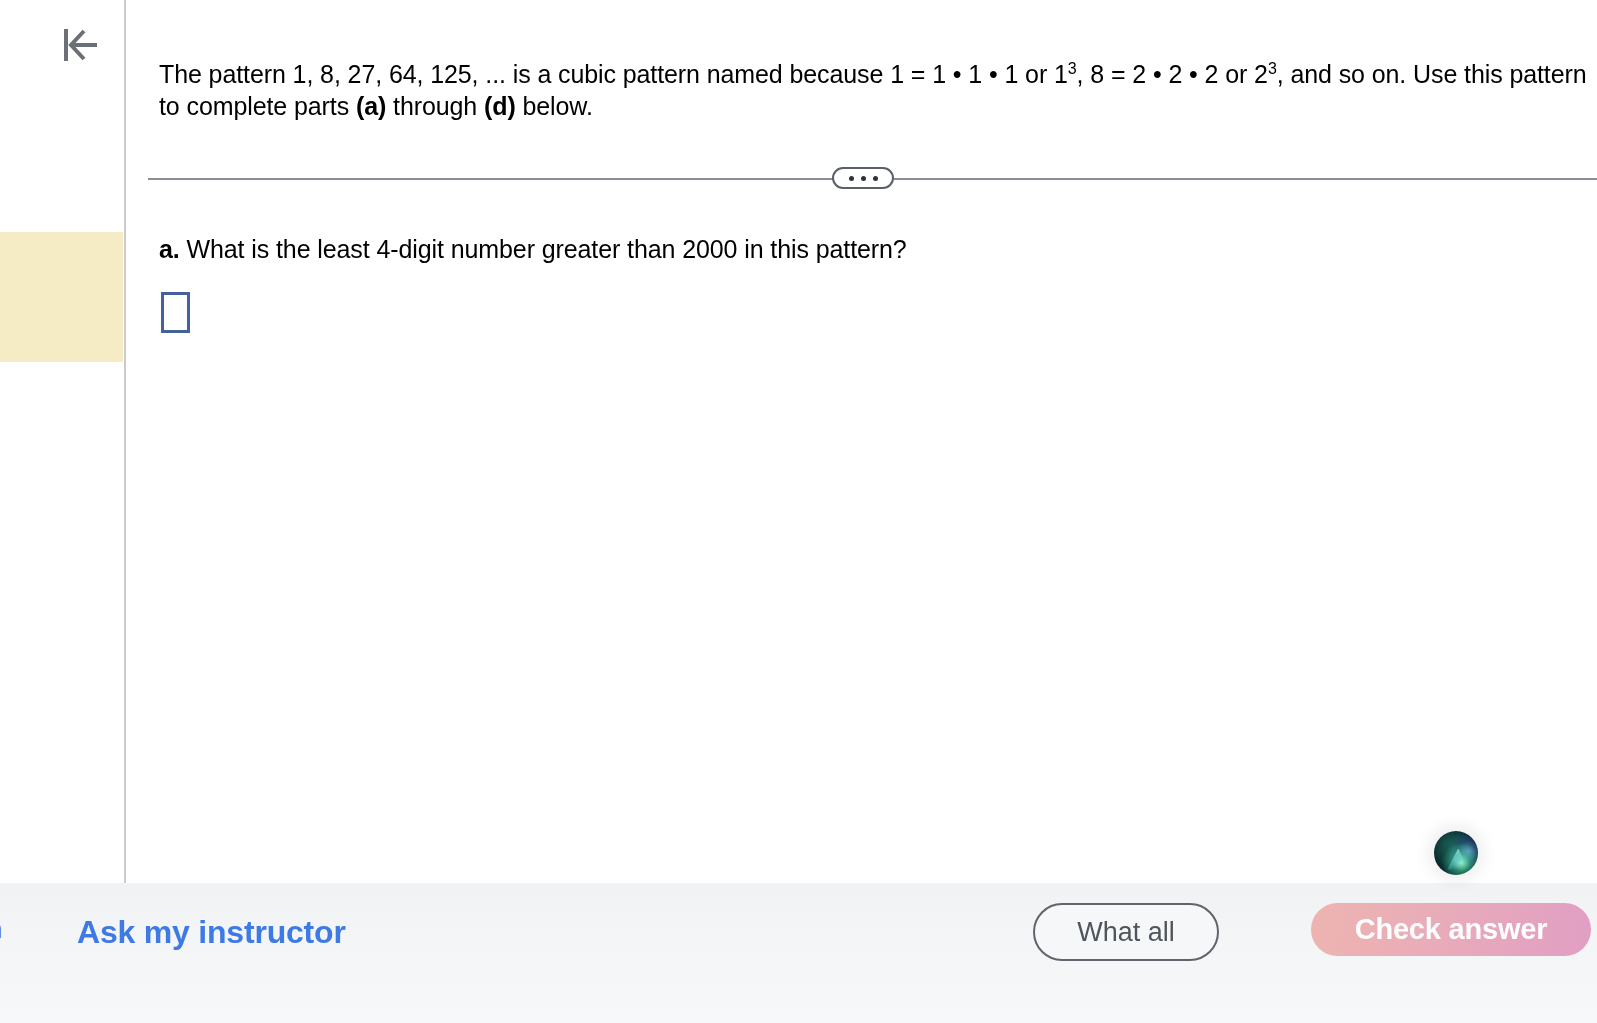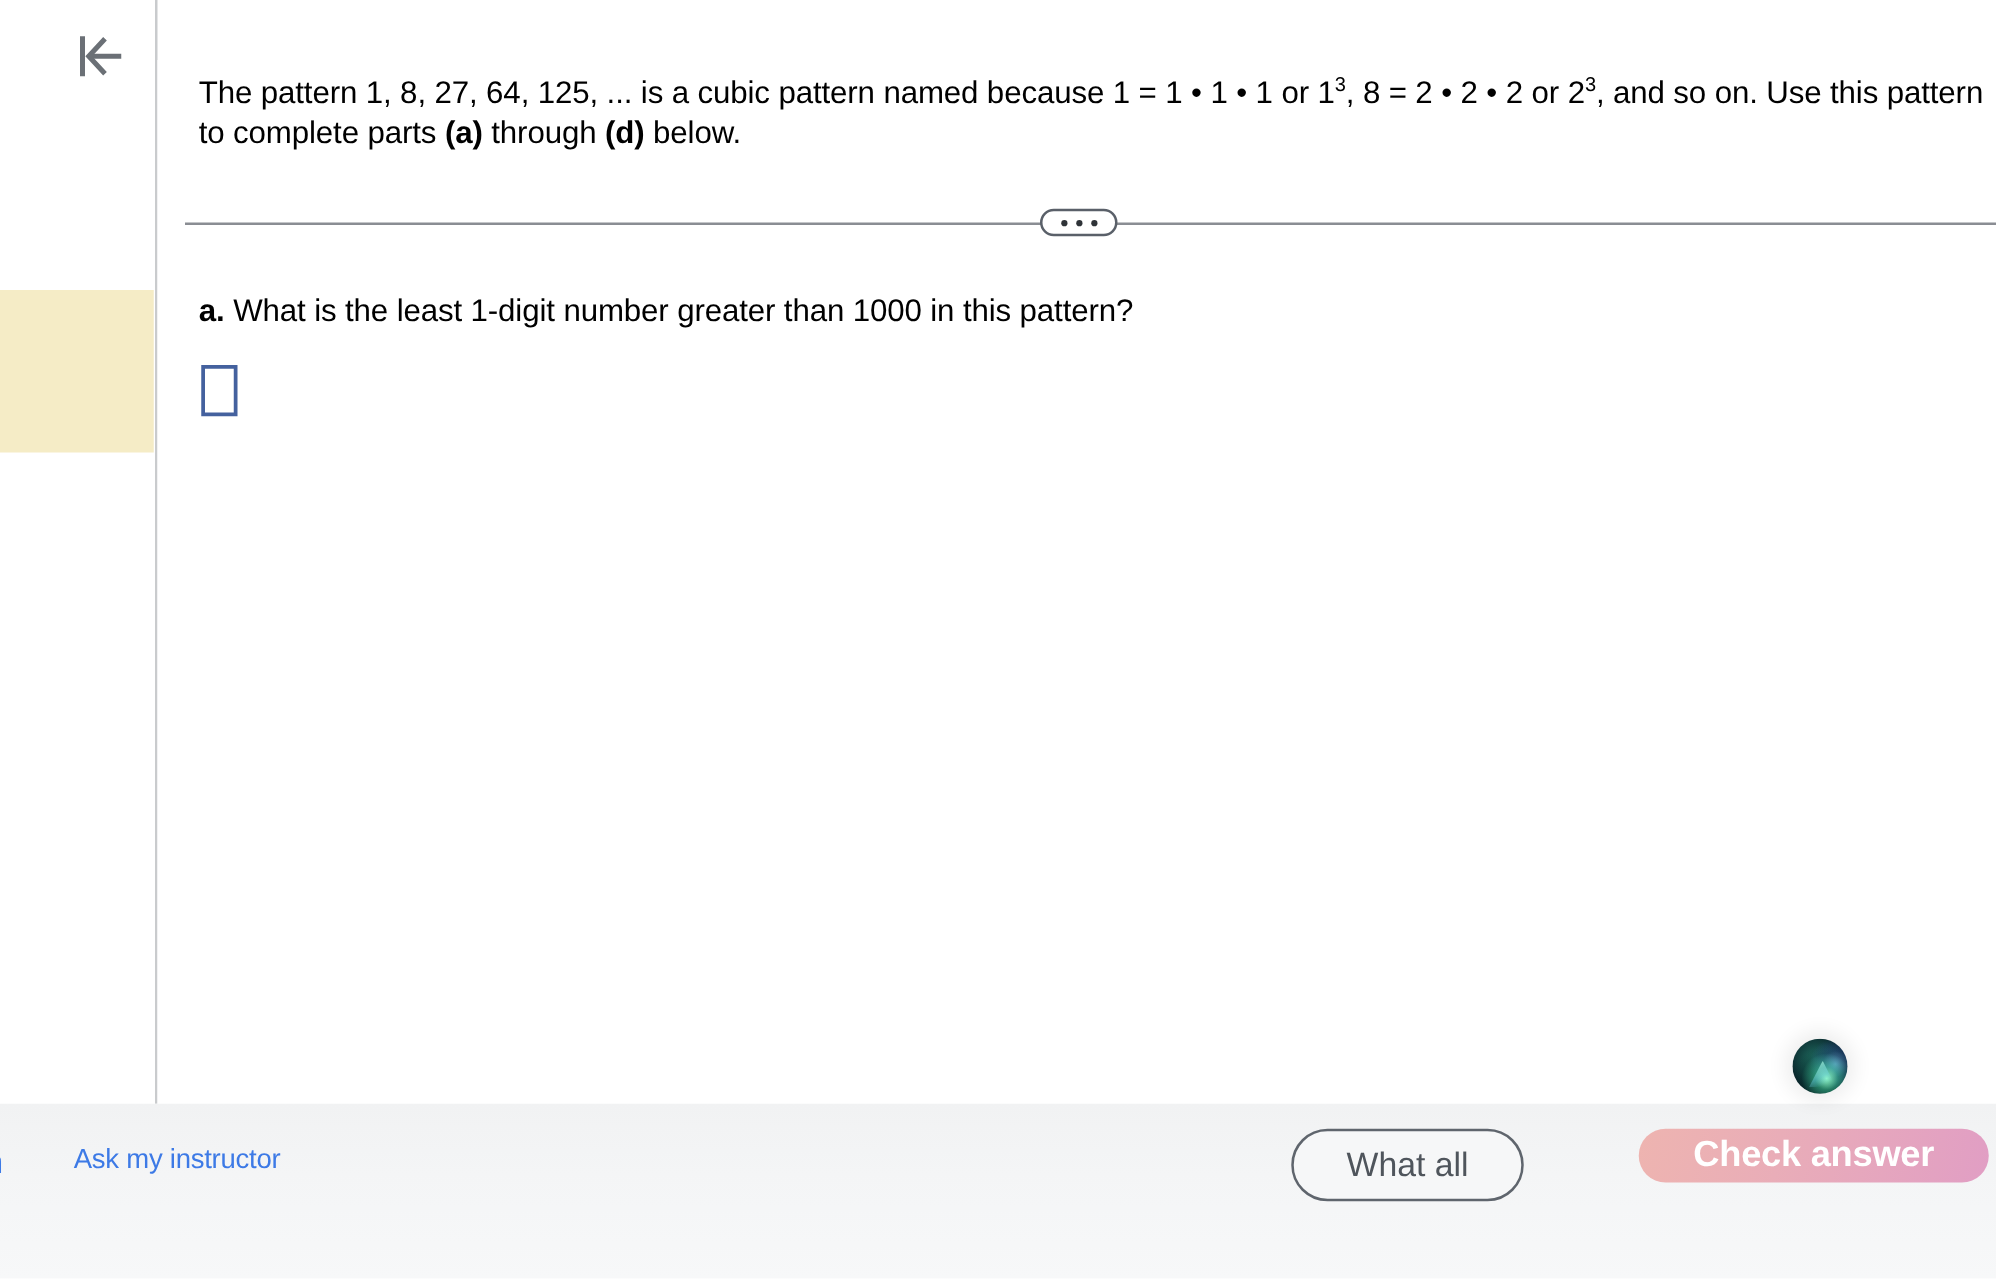--- a/index.html
+++ b/index.html
@@ -178,24 +178,24 @@
     position: absolute;
     left: -14px;
     top: 31px;
     font-size: 27px;
     font-weight: bold;
     color: #3d7ae6;
     white-space: nowrap;
   }
   .tb-ask {
     position: absolute;
-    left: 59px;
+    left: 77px;
     top: 31px;
-    font-size: 22px;
-    font-weight: normal;
+    font-size: 32px;
+    font-weight: bold;
     color: #3d7ae6;
     white-space: nowrap;
     cursor: pointer;
     letter-spacing: -0.2px;
   }
   .tb-clear {
     position: absolute;
     left: 1033px;
     top: 20px;
     width: 186px;
@@ -210,21 +210,21 @@
     align-items: center;
     justify-content: center;
     cursor: pointer;
     box-sizing: border-box;
   }
   .tb-check {
     position: absolute;
     left: 1311px;
     top: 20px;
     width: 280px;
-    height: 43px;
+    height: 53px;
     border: none;
     border-radius: 30px;
     background: linear-gradient(100deg, #eeb4b0 0%, #e9adb8 40%, #e19ec4 100%);
     color: #ffffff;
     font-size: 29px;
     font-weight: bold;
     display: flex;
     align-items: center;
     justify-content: center;
     cursor: pointer;
@@ -261,21 +261,21 @@
       <div class="line"></div>
       <div class="dots-pill">
         <i></i>
         <i></i>
         <i></i>
       </div>
     </div>
 
     <div class="part-question">
       <b>a.</b>
-      <span>What is the least 1-digit number greater than 1000 in this pattern?</span>
+      <span>What is the least 4-digit number greater than 2000 in this pattern?</span>
     </div>
 
     <input class="answer-box" type="text" placeholder="" style="">
   </div>
 
   <div class="assistant-orb"></div>
 
   <div class="toolbar">
     <div class="tb-cut-text">n</div>
     <div class="tb-ask">Ask my instructor</div>

